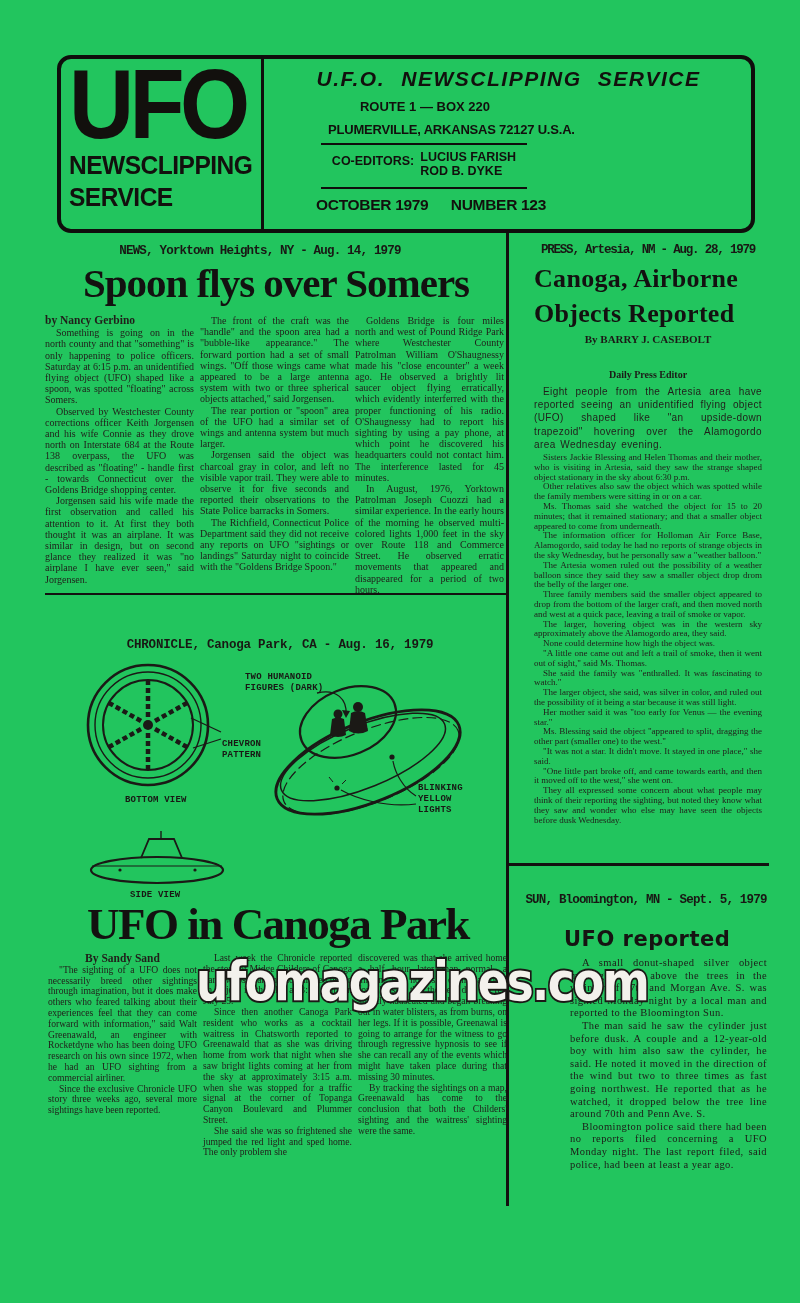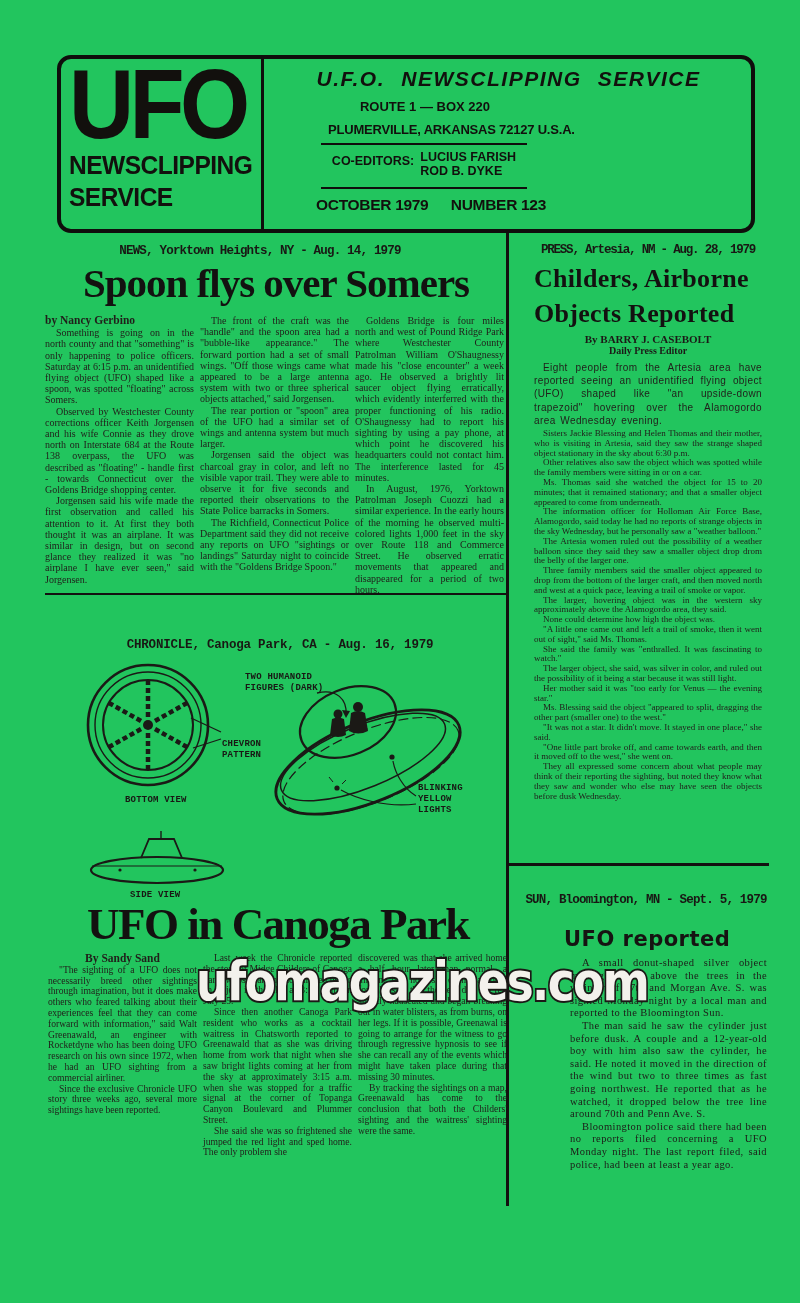--- a/index.html
+++ b/index.html
@@ -58,21 +58,21 @@
   .body-col p{margin:0;text-indent:11px;}
   .canoga-col{font-size:9.6px;line-height:10.8px;}
   .continuation p:first-child{text-indent:0;}
   .byline{font-weight:bold;font-size:11.5px;text-indent:0 !important;margin-bottom:1px !important;}
   .byline-center{text-align:center;}
   .artesia-body{font-size:9px;line-height:9.8px;text-align:justify;color:#211e1a;}
   .artesia-body p{margin:0;text-indent:9px;}
   .artesia-lead{font-family:"Liberation Sans","DejaVu Sans",sans-serif;font-size:10px;line-height:13.2px;letter-spacing:0.4px;word-spacing:1.5px;text-align:justify;margin:5px 0 2px 0 !important;text-indent:9px;}
   .artesia-bylines{text-align:center;font-weight:bold;margin:2px 0 0 0;}
   .artesia-by{font-size:11px;}
-  .artesia-bytitle{font-size:10px;}
+  .artesia-bytitle{font-size:10px;margin-top:24px;}
   .bloom-body{margin:6px 0 0 48px;width:197px;font-size:10.5px;line-height:12.6px;letter-spacing:0.4px;text-align:justify;color:#1d1b18;}
   .bloom-body p{margin:0;text-indent:12px;}
   
   .rule{background:#131110;}
   
   .draw-label{font-size:9px;line-height:11px;white-space:pre-line;letter-spacing:0.2px;}
   .caption-block{text-align:center;}
   .caption-block p{margin:0 0 8px 0;font-size:8.5px;letter-spacing:-0.3px;}
   svg .ink{stroke:#1b1916;fill:none;}
 </style>
@@ -120,21 +120,21 @@
     <div class="body-col"><span><p>Goldens Bridge is four miles north and west of Pound Ridge Park where Westchester County Patrolman William O'Shaugnessy made his "close encounter" a week ago. He observed a brightly lit saucer object flying erratically, which evidently interferred with the proper functioning of his radio. O'Shaugnessy had to report his sighting by using a pay phone, at which point he discovered his headquarters could not contact him. The interference lasted for 45 minutes.</p><p>In August, 1976, Yorktown Patrolman Joseph Cuozzi had a similar experience. In the early hours of the morning he observed multi-colored lights 1,000 feet in the sky over Route 118 and Commerce Street. He observed erratic movements that appeared and disappeared for a period of two hours.</p></span></div>
   </div>
   <div class="abs rule" style="left:45px;top:593px;width:462px;height:2px;"></div>
 
   <div class="abs rule" style="left:506px;top:233px;width:2.5px;height:973px;"></div>
   <div class="abs rule" style="left:506px;top:863px;width:263px;height:3px;"></div>
 
   <div class="abs" style="left:534px;top:243px;width:228px;">
     <div class="mono dateline" style="letter-spacing:-1.2px;">PRESS, Artesia, NM - Aug. 28, 1979</div>
     <div class="headline-serif artesia-headline">
-      <div>Childers, Airborne</div>
+      <div>Canoga, Airborne</div>
       <div>Objects Reported</div>
     </div>
     <div class="artesia-bylines">
       <div class="artesia-by">By BARRY J. CASEBOLT</div>
       <div class="artesia-bytitle">Daily Press Editor</div>
     </div>
     <div class="artesia-body">
       <p class="artesia-lead">Eight people from the Artesia area have reported seeing an unidentified flying object (UFO) shaped like "an upside-down trapezoid" hovering over the Alamogordo area Wednesday evening.</p>
       <span><p>Sisters Jackie Blessing and Helen Thomas and their mother, who is visiting in Artesia, said they saw the strange shaped object stationary in the sky about 6:30 p.m.</p><p>Other relatives also saw the object which was spotted while the family members were sitting in or on a car.</p><p>Ms. Thomas said she watched the object for 15 to 20 minutes; that it remained stationary; and that a smaller object appeared to come from underneath.</p><p>The information officer for Holloman Air Force Base, Alamogordo, said today he had no reports of strange objects in the sky Wednesday, but he personally saw a "weather balloon."</p><p>The Artesia women ruled out the possibility of a weather balloon since they said they saw a smaller object drop drom the belly of the larger one.</p><p>Three family members said the smaller object appeared to drop from the bottom of the larger craft, and then moved north and west at a quick pace, leaving a trail of smoke or vapor.</p><p>The larger, hovering object was in the western sky approximately above the Alamogordo area, they said.</p><p>None could determine how high the object was.</p><p>"A little one came out and left a trail of smoke, then it went out of sight," said Ms. Thomas.</p><p>She said the family was "enthralled. It was fascinating to watch."</p><p>The larger object, she said, was silver in color, and ruled out the possibility of it being a star because it was still light.</p><p>Her mother said it was "too early for Venus — the evening star."</p><p>Ms. Blessing said the object "appeared to split, dragging the other part (smaller one) to the west."</p><p>"It was not a star. It didn't move. It stayed in one place," she said.</p><p>"One little part broke off, and came towards earth, and then it moved off to the west," she went on.</p><p>They all expressed some concern about what people may think of their reporting the sighting, but noted they know what they saw and wonder who else may have seen the objects before dusk Wednesday.</p></span>
     </div>

